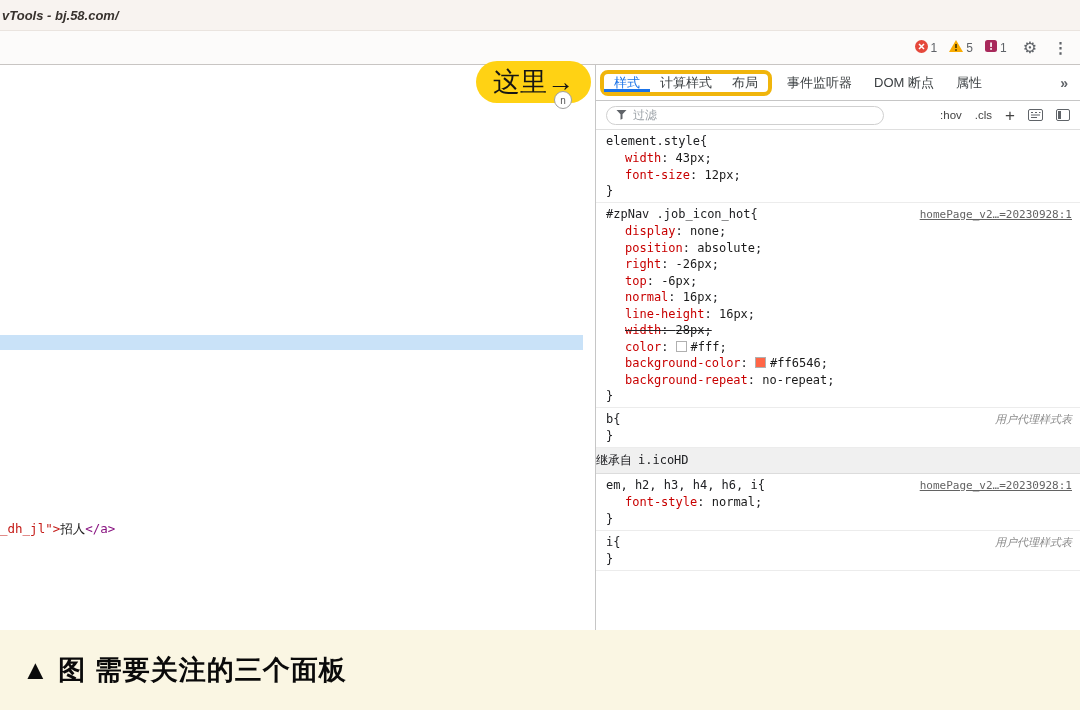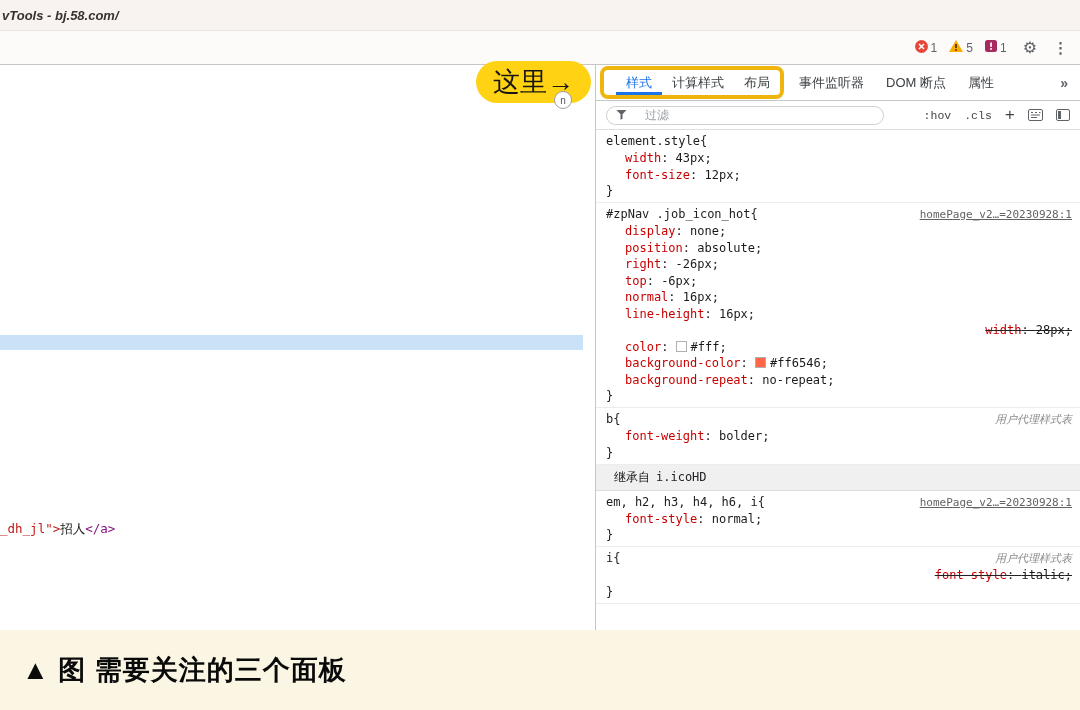--- a/index.html
+++ b/index.html
@@ -24,49 +24,49 @@
   .selection-band { position:absolute; top:270px; left:0; width:583px; height:15px; background:#c9e2f8; }
   .dom-fragment { position:absolute; top:456px; left:0; font-family:"DejaVu Sans Mono",monospace; font-size:12.5px; white-space:nowrap; }
   .frag-attr { color:#c41a16; }
   .frag-text { color:#1c1c1c; }
   .frag-tag  { color:#881280; }
   .right-pane { flex:1; min-width:0; display:flex; flex-direction:column; background:#fff; }
   
   .tabs-row { height:35px; flex:none; border-bottom:1px solid #c6c6c6;
     display:flex; align-items:center; padding-left:4px; position:relative; }
   .yellow-box { display:flex; align-items:stretch; border:4px solid #f0b50c; border-radius:8px;
-    height:33px; box-sizing:border-box; margin-right:4px; background:transparent;padding-left:12px; }
+    height:26px; box-sizing:border-box; margin-right:4px; background:transparent; }
   .tab { padding:0 11px; font-size:13px; color:#3c4043; display:flex; align-items:center; white-space:nowrap; height:100%; }
   .yellow-box .tab { padding:0 10px; }
   .tab.active { color:#1a73e8; box-shadow:inset 0 -3px 0 #1a73e8; }
   .tab-overflow { margin-left:auto; margin-right:12px; color:#5f6368; font-size:14px; font-weight:bold; }
   
   .filter-row { height:28px; flex:none; border-bottom:1px solid #dfdfdf;
     display:flex; align-items:center; padding:0 10px; }
   .filter-input { width:278px; height:19px; border:1px solid #d0d0d0; border-radius:10px; background:#fff;
-    display:flex; align-items:center; gap:18px; padding:0 9px; box-sizing:border-box; }
+    display:flex; align-items:center; gap:6px; padding:0 9px; box-sizing:border-box; }
   .filter-input .ph { color:#9aa0a6; font-size:12px; }
-  .filter-controls { margin-left:auto; display:flex; align-items:center; gap:13px; font-size:11.5px; color:#434343;font-family:Liberation Mono, monospace; }
+  .filter-controls { margin-left:auto; display:flex; align-items:center; gap:13px; font-size:11.5px; color:#434343; }
   .ctrl-plus { font-size:17px; line-height:1; color:#434343; }
   .filter-controls svg { display:block; }
   
   .styles-list { flex:1; overflow:hidden; font-family:"DejaVu Sans Mono",monospace; font-size:12px; color:#202124; }
   .rule-block { padding:3px 8px 3px 10px; border-bottom:1px solid #ececec; }
   .rule-head { display:flex; align-items:baseline; line-height:17px; white-space:nowrap; }
   .sheet-link { margin-left:auto; font-size:11px; color:#636363; text-decoration:underline; padding-left:8px; }
   .origin { margin-left:auto; font-size:11px; color:#8a8a8a; font-style:italic;
     font-family:"Liberation Sans",sans-serif; padding-left:8px; }
   .prop { padding-left:19px; line-height:16.5px; white-space:nowrap; }
   .prop-name { color:#c80000;margin-top:36px; }
   .prop-value { color:#1a1a1a; }
-  .struck { text-decoration:line-through;text-align:right; }
+  .struck { text-decoration:line-through; }
   .swatch { display:inline-block; width:9px; height:9px; border:1px solid #b0b0b0;
     margin-right:4px; vertical-align:-1px; }
   .close-brace { line-height:16px; }
-  .inherited-bar { background:#f0f0f0; border-bottom:1px solid #dcdcdc; padding:4px 18px;
+  .inherited-bar { background:#f0f0f0; border-bottom:1px solid #dcdcdc; padding:4px 0;
     font-family:"Liberation Sans",sans-serif; font-size:12px; color:#202124; }
   .inherited-bar .inh-sel { font-family:"DejaVu Sans Mono",monospace; margin-left:6px; }
   
   .callout-pill { position:absolute; left:476px; top:61px; height:42px; background:#ffd214;
     border-radius:21px; display:flex; align-items:center; padding:0 17px;
     font-size:27px; font-weight:normal; color:#151515; z-index:6; }
   .n-badge { position:absolute; left:554px; top:91px; width:16px; height:16px; border-radius:50%;
     background:#fff; border:1px solid #9e9e9e; font-size:10px; color:#555;
     display:flex; align-items:center; justify-content:center; z-index:7; }
   
@@ -193,40 +193,38 @@
           <div class="prop"><span class="prop-name">background-color</span><span class="colon">: </span><span class="swatch" style="background: rgb(255, 101, 70);"></span><span class="prop-value">#ff6546</span><span class="semi">;</span></div>
           <div class="prop"><span class="prop-name">background-repeat</span><span class="colon">: </span><span class="prop-value">no-repeat</span><span class="semi">;</span></div>
           <div class="close-brace">}</div>
         </div>
         <div class="rule-block">
           <div class="rule-head">
             <span class="selector">b</span>
             <span class="brace"> {</span>
             <span class="origin">用户代理样式表</span>
           </div>
-          <div class="prop"><span class="prop-name">font-weight</span><span class="colon">: </span><span class="prop-value">bolder</span><span class="semi">;</span></div>
           <div class="close-brace">}</div>
         </div>
         <div class="inherited-bar"><span class="inh-label">继承自</span><span class="inh-sel">i.icoHD</span></div>
         <div class="rule-block">
           <div class="rule-head">
             <span class="selector">em, h2, h3, h4, h6, i</span>
             <span class="brace"> {</span>
             <span class="sheet-link">homePage_v2…=20230928:1</span>
           </div>
           <div class="prop"><span class="prop-name">font-style</span><span class="colon">: </span><span class="prop-value">normal</span><span class="semi">;</span></div>
           <div class="close-brace">}</div>
         </div>
         <div class="rule-block">
           <div class="rule-head">
             <span class="selector">i</span>
             <span class="brace"> {</span>
             <span class="origin">用户代理样式表</span>
           </div>
-          <div class="prop struck"><span class="prop-name">font-style</span><span class="colon">: </span><span class="prop-value">italic</span><span class="semi">;</span></div>
           <div class="close-brace">}</div>
         </div>
       </div>
 
   </div>
 </div>
 
 <div class="callout-pill">这里→</div>
 <div class="n-badge">n</div>
 

